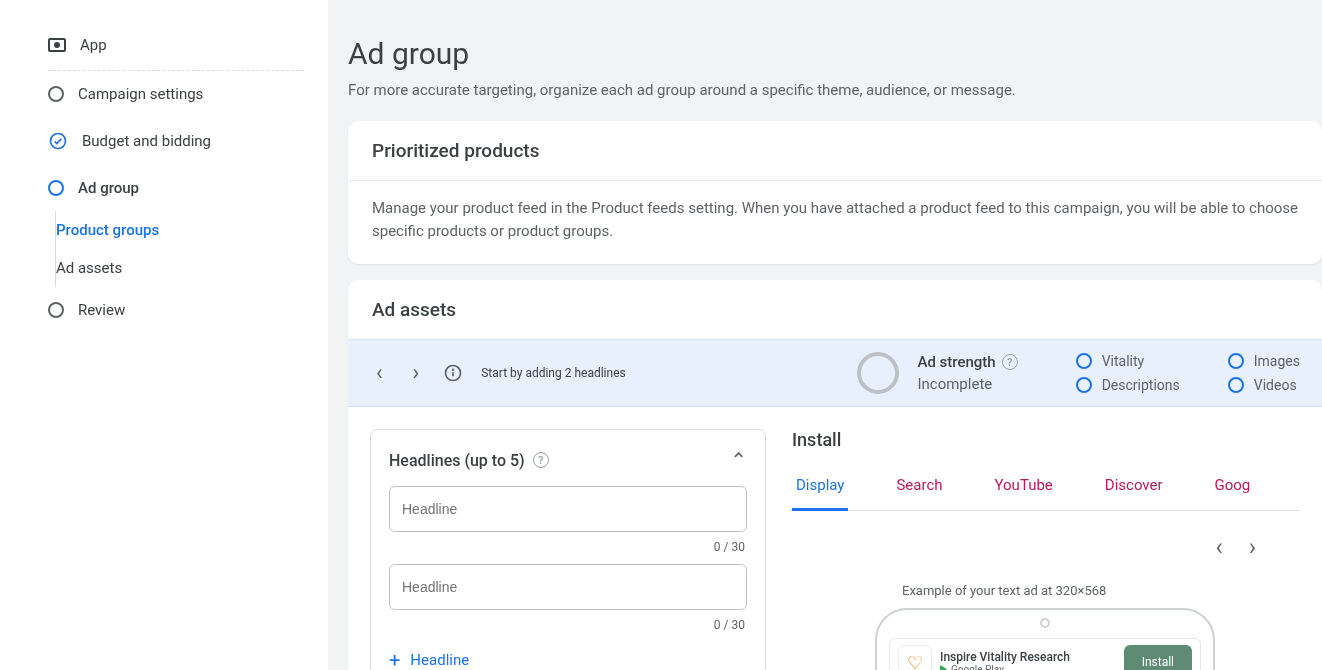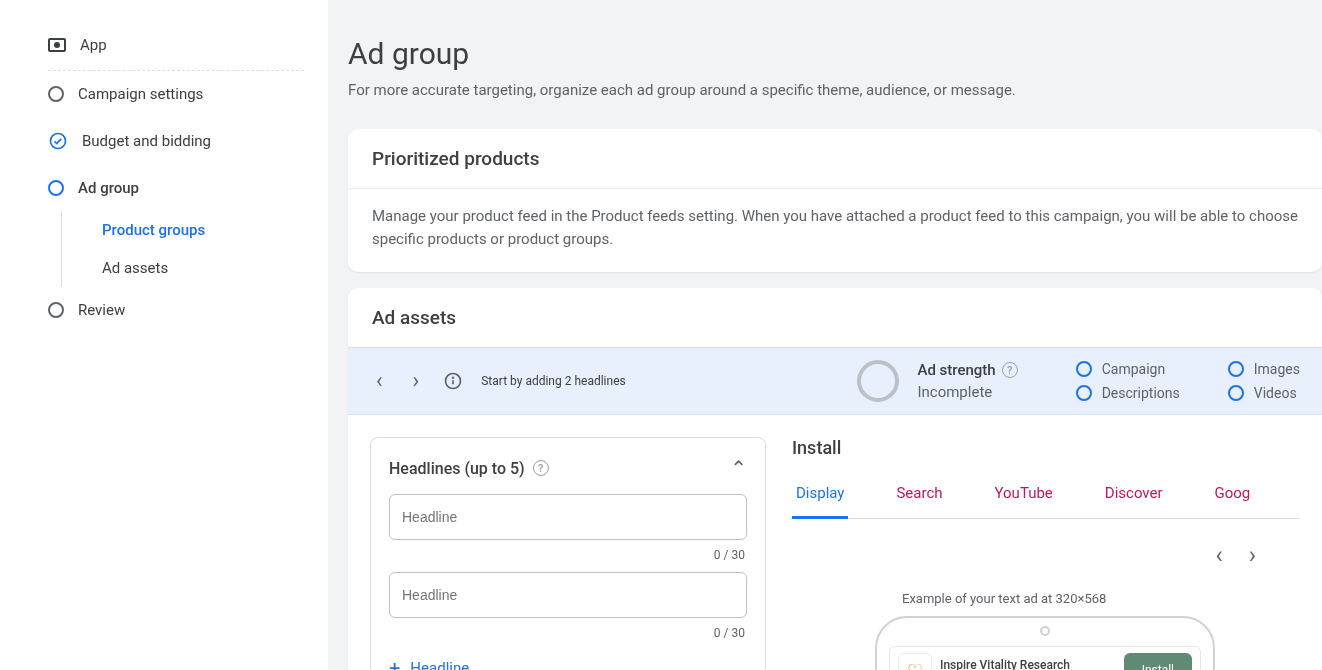--- a/index.html
+++ b/index.html
@@ -10,30 +10,30 @@
   .step { display: flex; align-items: center; gap: 14px; padding: 14px 0; font-size: 15px; color: #3c4043; cursor: pointer; }
   .step.first { padding-top: 0; padding-bottom: 16px; }
   .step-sep { border-top: 1px dashed #dadce0; margin-right: 24px; }
   .step-icon { width: 20px; height: 20px; display: inline-flex; align-items: center; justify-content: center; flex-shrink: 0; }
   .step-icon.circle { border: 2px solid #5f6368; border-radius: 50%; width: 16px; height: 16px; }
   .step-icon.circle.blue { border-color: #1a73e8; }
   .step-icon.check { color: #1a73e8; }
   .step-icon.box { width: 18px; height: 14px; border: 2px solid #3c4043; border-radius: 2px; display:flex; align-items:center; justify-content:center; }
   .step-icon.box::after { content:''; width:6px;height:6px;background:#3c4043;border-radius:50%; }
   .step.active-parent { font-weight: 500; }
-  .substeps { padding-left: 40px; border-left: 1px solid #dadce0; margin-left: 13px; }
+  .substeps { border-left: 1px solid #dadce0; margin-left: 7px; }
   .substep { padding: 10px 0; font-size: 15px; cursor: pointer; }
   .substep.active { color: #1a73e8; font-weight: 500; }
 
   
   .main { flex: 1; background: #f1f3f4; padding: 36px 0 0 20px; overflow: hidden; }
   .page-title { font-size: 30px; font-weight: 400; color: #3c4043; }
   .page-sub { font-size: 15px; color: #5f6368; margin-top: 10px; }
 
-  .card { background: #fff; border-radius: 10px; margin-top: 30px; padding: 0; box-shadow: 0 1px 2px rgba(0,0,0,.07); overflow:hidden; }
+  .card { background: #fff; border-radius: 10px; margin-top: 22px; padding: 0; box-shadow: 0 1px 2px rgba(0,0,0,.07); overflow:hidden; }
   .card-header { font-size: 19px; font-weight: 500; color: #3c4043; padding: 18px 24px; }
   .card-sep { border-top: 1px solid #ebebeb; }
   .card-body { padding: 16px 24px 22px; font-size: 15px; color: #5f6368; line-height: 1.5; }
 
   
   .assets-card { margin-top: 16px; }
   .strength-bar { background: #e8f0fe; display: flex; align-items: center; gap: 18px; padding: 12px 22px; border-top: 1px solid #d2e3fc; border-bottom: 1px solid #d2e3fc; }
   .chev { color: #5f6368; cursor: pointer; padding: 6px; font-size: 22px; line-height:1; }
   .info-icon { width: 20px; height: 20px; color:#5f6368; display:inline-flex; align-items:center; justify-content:center; font-size:18px; }
   .hint { color: #3c4043; font-size: 12px; }
@@ -144,21 +144,21 @@
         <div class="strength-title">
           <span>Ad strength</span>
           <span class="help-q">?</span>
         </div>
         <div class="strength-status">Incomplete</div>
       </div>
 
       <div class="check-cols">
         <div class="check-item">
             <span class="ring-small"></span>
-            <span>Campaign</span>
+            <span>Vitality</span>
           </div>
         <div class="check-item">
             <span class="ring-small"></span>
             <span>Images</span>
           </div>
         <div class="check-item">
             <span class="ring-small"></span>
             <span>Descriptions</span>
           </div>
         <div class="check-item">

